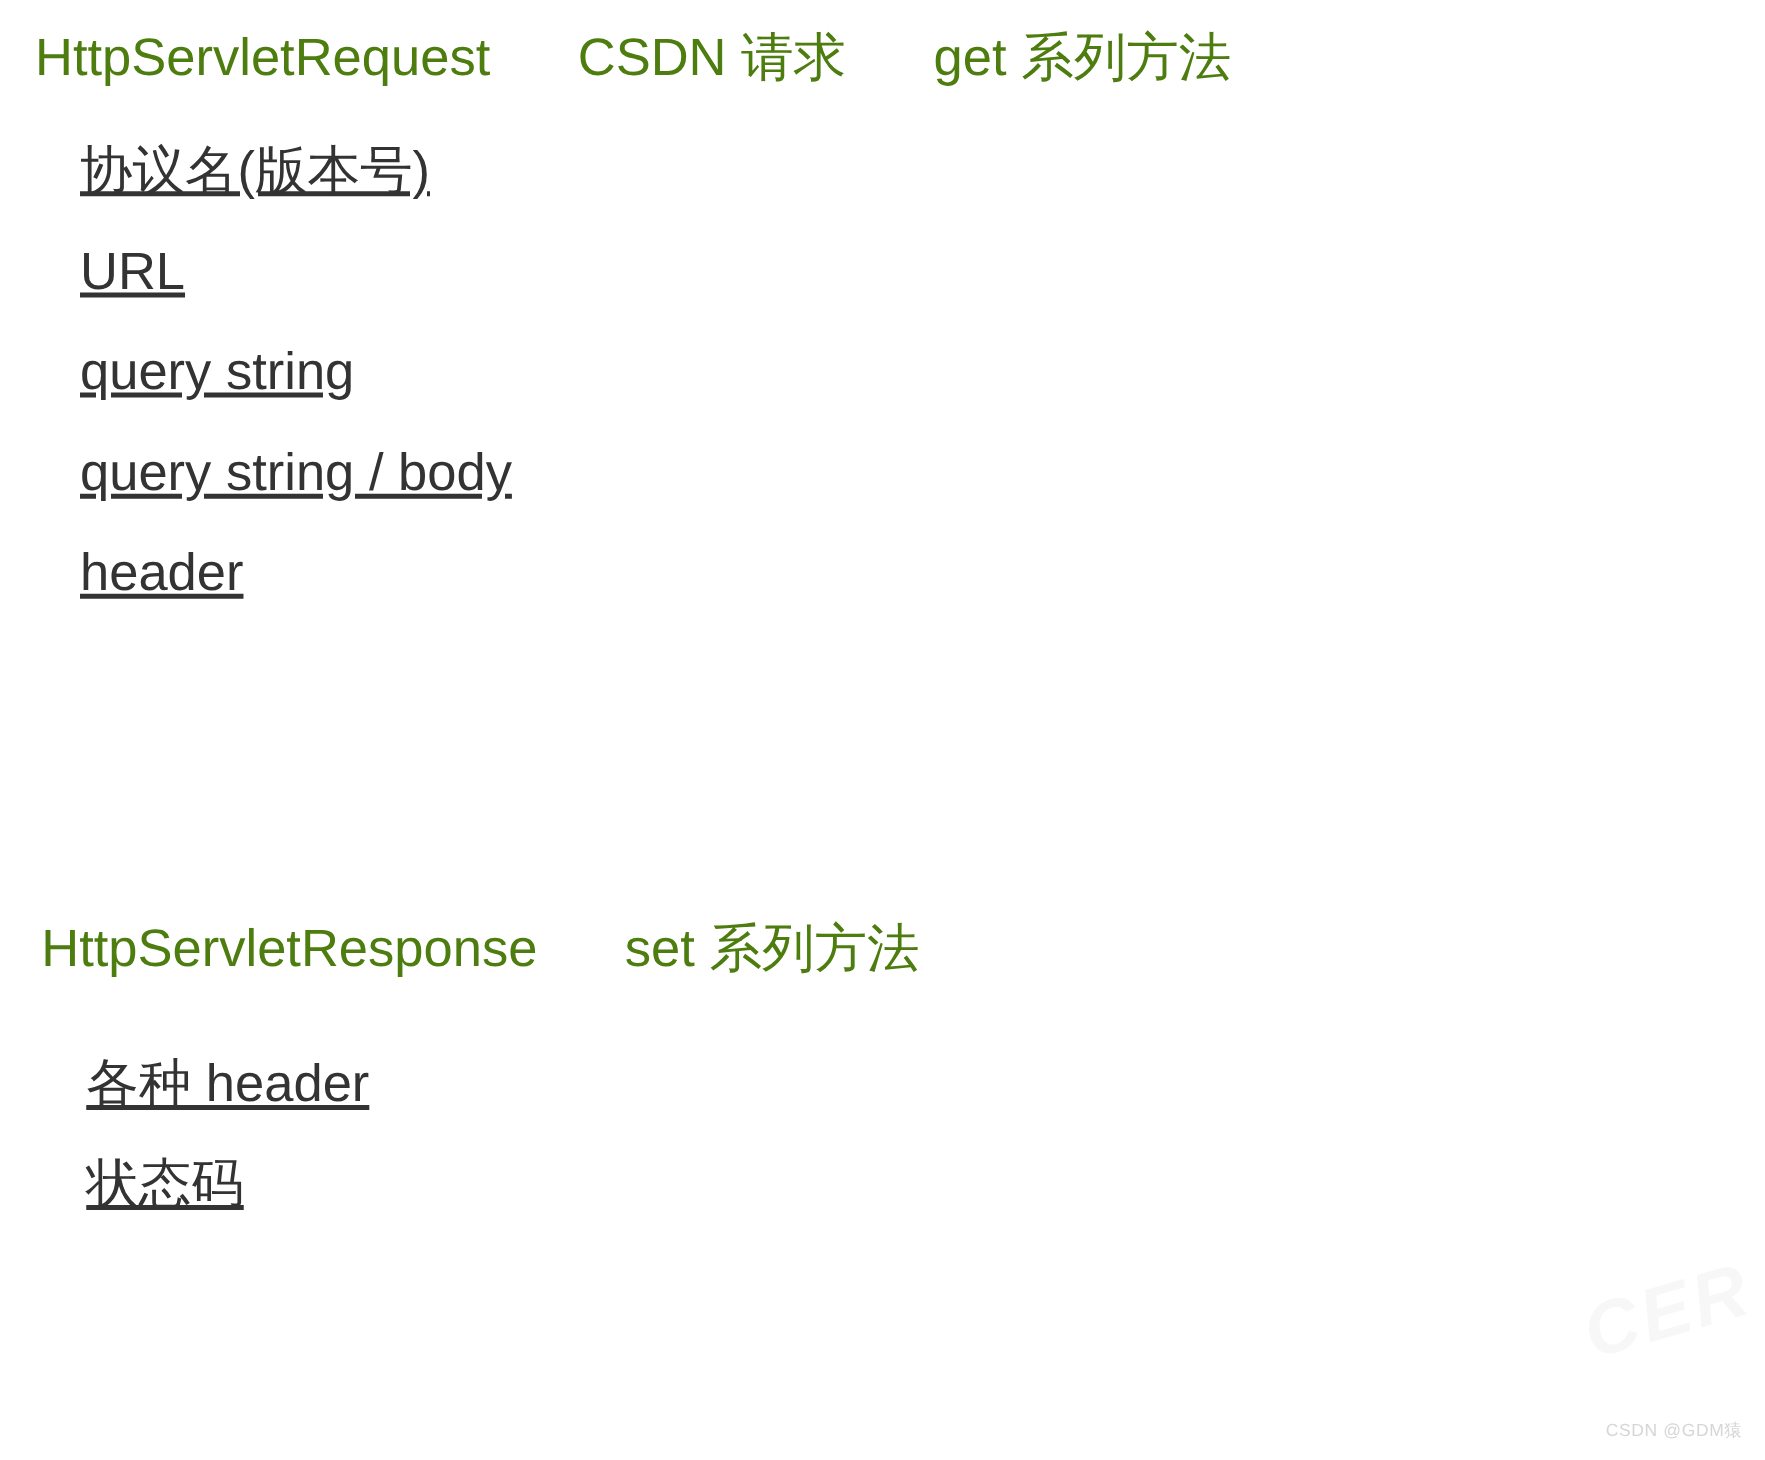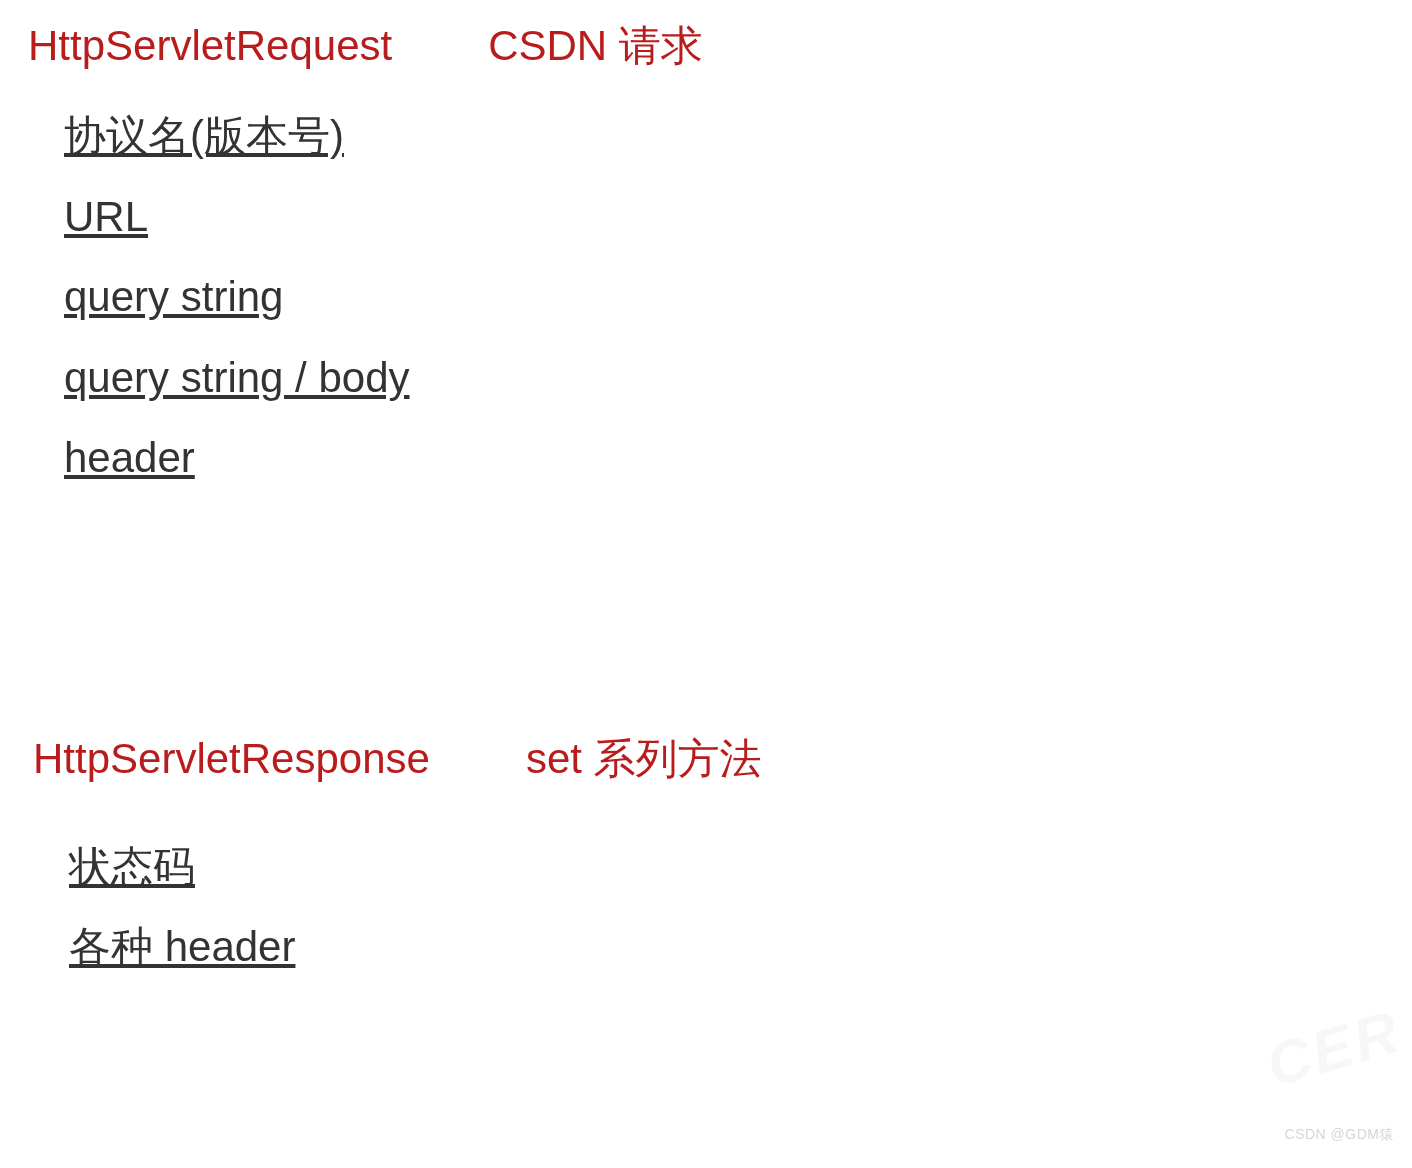--- a/index.html
+++ b/index.html
@@ -15,23 +15,23 @@
       color: #333333;
       position: relative;
       overflow: hidden;
     }
     .section {
       padding-left: 28px;
     }
     .heading-row {
       display: flex;
       align-items: baseline;
-      gap: 96px;
+      gap: 70px;
       font-size: 42px;
-      color: #b91c1c;
+      color: #4d7c0f;
       margin-bottom: 36px;
     }
     .heading-row .h1 { }
     .heading-row .h2 { }
     .heading-row .h3 { }
     .list {
       padding-left: 36px;
       font-size: 42px;
       color: #333;
     }
@@ -46,21 +46,21 @@
     .section-bottom {
       padding-top: 218px;
       padding-left: 33px;
     }
     .section-bottom .heading-row {
       margin-bottom: 54px;
     }
     .watermark {
       position: absolute;
       right: 18px;
-      bottom: 24px;
+      bottom: 14px;
       font-size: 14px;
       color: #d6d6d6;
       letter-spacing: 0.5px;
     }
     .ghost {
       position: absolute;
       right: 10px;
       bottom: 85px;
       font-size: 60px;
       color: rgba(0,0,0,0.03);
@@ -70,35 +70,36 @@
       font-style: italic;
     }
   </style>
 </head>
 <body>
 
 <div class="section section-top">
   <div class="heading-row">
     <span class="h1">HttpServletRequest</span>
     <span class="h2">CSDN 请求</span>
+    <span class="h3">get 系列方法</span>
   </div>
   <div class="list">
     <div class="item">协议名(版本号)</div>
     <div class="item">URL</div>
     <div class="item">query string</div>
     <div class="item">query string  /  body</div>
     <div class="item">header</div>
   </div>
 </div>
 
 <div class="section section-bottom">
   <div class="heading-row">
     <span class="h1">HttpServletResponse</span>
     <span class="h3">set 系列方法</span>
   </div>
   <div class="list">
+    <div class="item">各种 header</div>
     <div class="item">状态码</div>
-    <div class="item">各种 header</div>
   </div>
 </div>
 
 <div class="ghost">CER</div>
 <div class="watermark">CSDN @GDM猿</div>
 
 </body></html>

